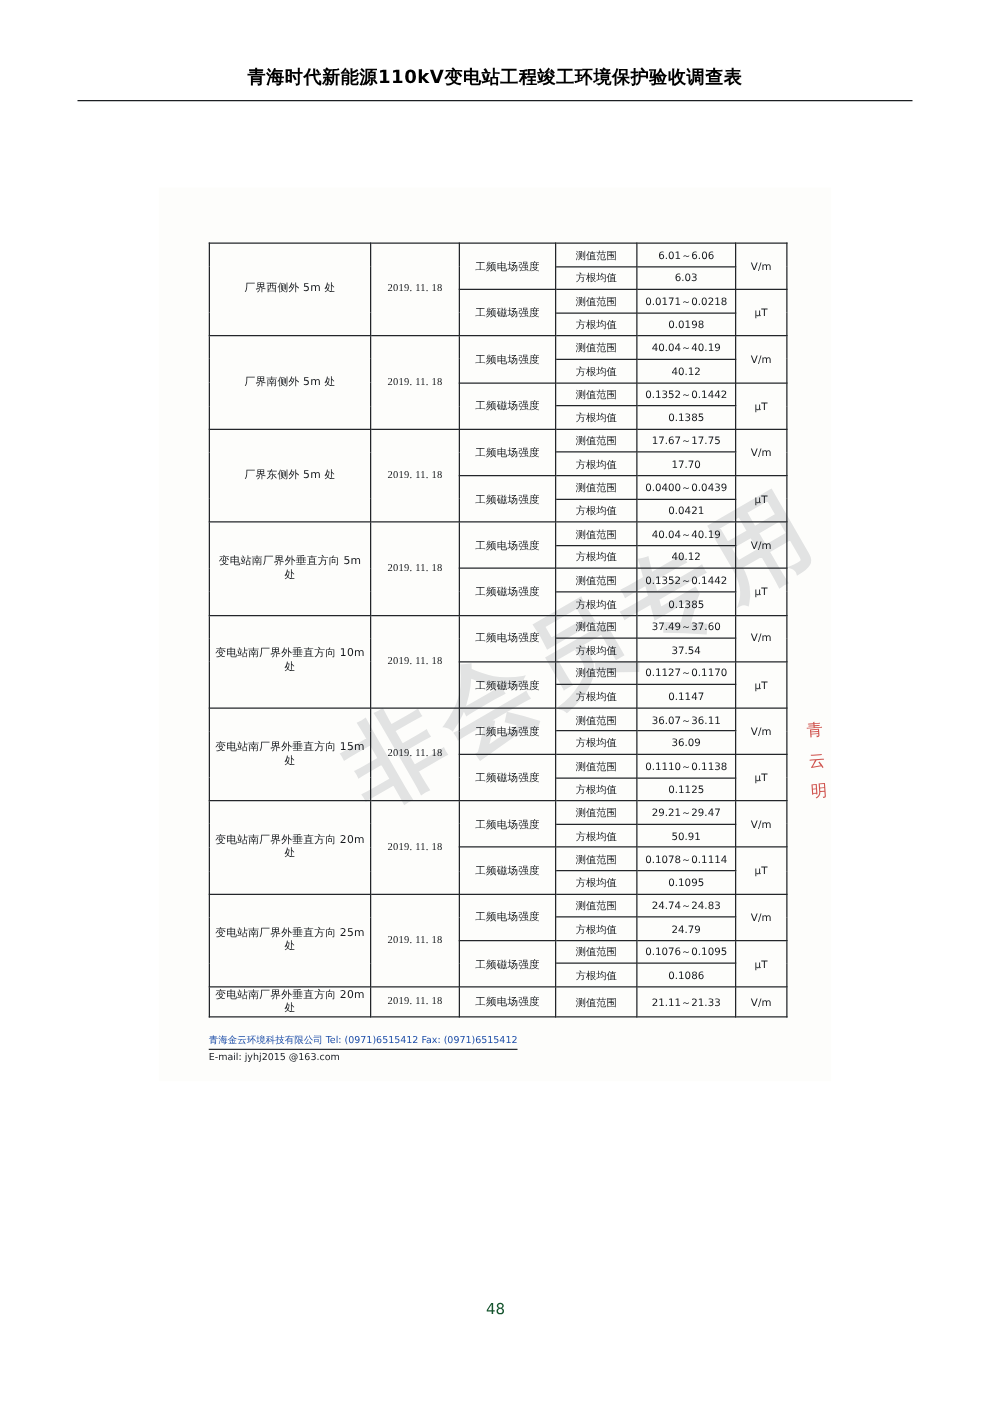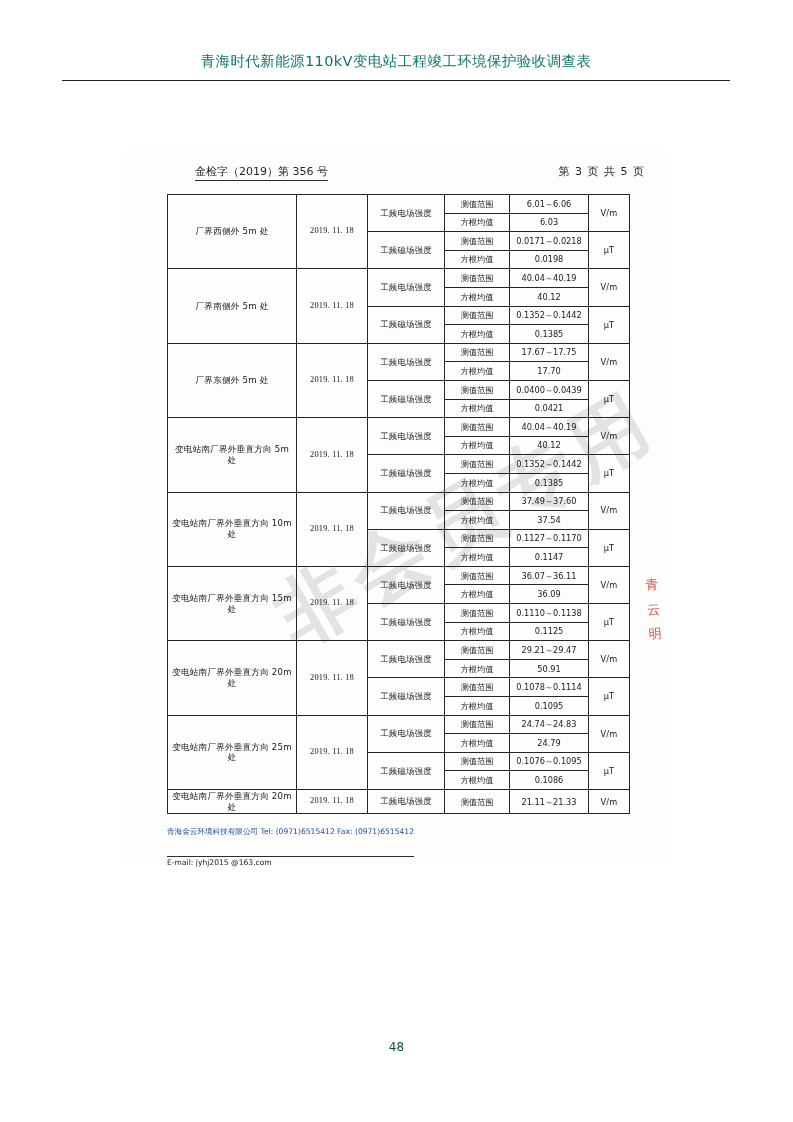--- a/index.html
+++ b/index.html
@@ -18,23 +18,23 @@
 
   
   .doc-header {
     position: absolute;
     top: 52px;
     left: 62px;
     width: 668px;
     text-align: center;
     font-family: "DejaVu Sans", sans-serif;
     font-size: 14.5px;
-    font-weight: normal;
+    font-weight: bold;
     letter-spacing: 0.4px;
-    color: #0f766e;
+    color: #000000;
   }
   .header-rule {
     position: absolute;
     top: 80px;
     left: 62px;
     width: 668px;
     height: 0;
     border-top: 1.3px solid #1b1e22;
   }
 
@@ -104,21 +104,21 @@
   
   .sheet-foot {
     position: absolute;
     left: 40px;
     top: 676px;
     font-family: "DejaVu Sans", sans-serif;
     font-size: 7.6px;
     color: #20242a;
     line-height: 1.55;
   }
-  .sheet-foot .line1 { border-bottom: 0.8px solid #2a2d31; display: inline-block; padding-bottom: 18px; text-align: center;}
+  .sheet-foot .line1 { border-bottom: 0.8px solid #2a2d31; display: inline-block; padding-bottom: 1px; text-align: center;}
   .sheet-foot .org { color: #1e4ea8; }
 
   
   .watermark {
     position: absolute;
     left: 130px;
     top: 430px;
     font-family: "DejaVu Sans", sans-serif;
     font-size: 78px;
     font-weight: bold;
@@ -161,24 +161,20 @@
   }
 </style>
 </head>
 <body>
 
 <div class="doc-header">青海时代新能源110kV变电站工程竣工环境保护验收调查表</div>
 <div class="header-rule"></div>
 
 <div class="sheet">
 
-  <div class="sheet-topline">
-    <span class="code">金检字（2019）第 356 号</span>
-    <span class="pageno">第 3 页 共 5 页</span>
-  </div>
 
   <div class="watermark">非会员专用</div>
 
   <div class="tbl-wrap">
     <table class="meas">
       <tbody id="tbl-body">
           <tr>
             <td class="loc" rowspan="4">厂界西侧外 5m 处</td>
             <td class="date" rowspan="4">2019. 11. 18</td>
             <td class="item" rowspan="2">工频电场强度</td>

